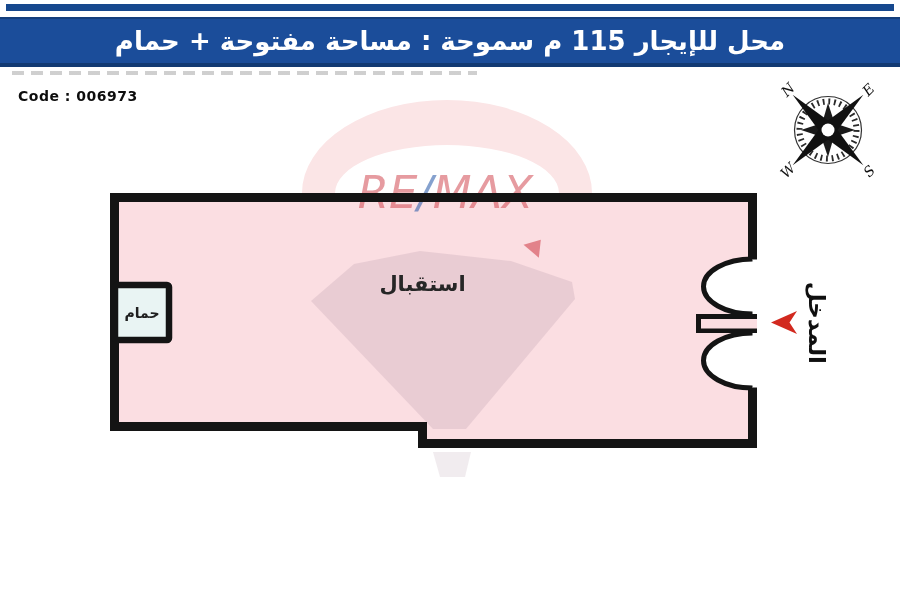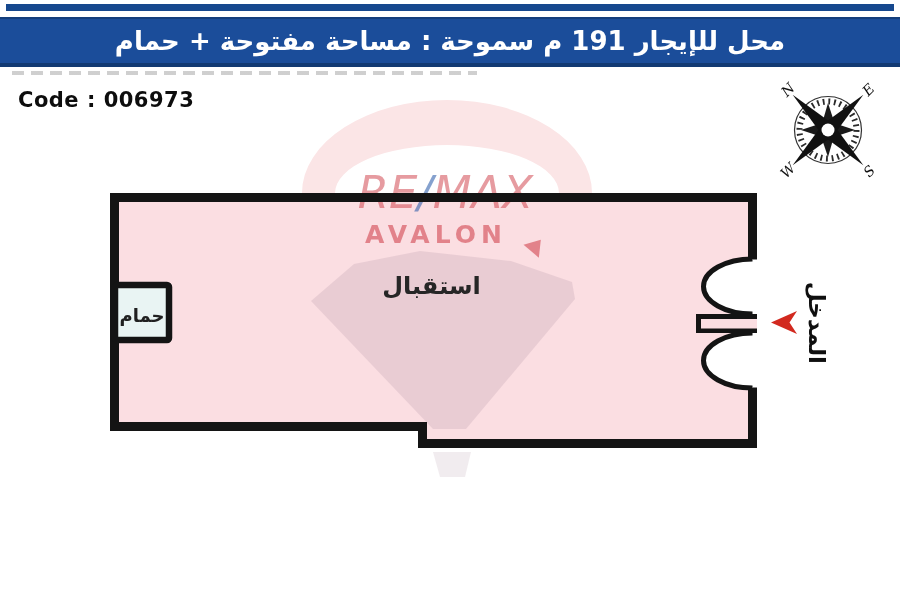--- a/index.html
+++ b/index.html
@@ -17,21 +17,21 @@
   }
   .banner-title{
     color:#ffffff;font-size:26px;font-weight:bold;direction:rtl;
     letter-spacing:0.5px;white-space:nowrap;
   }
   .dashed-divider{
     position:absolute;left:12px;top:71px;width:465px;height:4px;opacity:0.35;
     background:repeating-linear-gradient(90deg,#777 0 12px,transparent 12px 19px);
   }
   .code-label{
-    position:absolute;left:18px;top:88px;font-size:21px;font-weight:bold;color:#0d0d0d;
+    position:absolute;left:18px;top:88px;font-size:14px;font-weight:bold;color:#0d0d0d;
     letter-spacing:0.5px;
   }
   
   .layer{position:absolute;left:0;top:0;width:900px;height:599px;}
   .z0{z-index:1}.z1{z-index:2}.z2{z-index:3}.z3{z-index:4}
   
   .wm-remax{
     position:absolute;left:338px;top:166px;width:215px;text-align:center;
     font-size:45px;font-weight:normal;font-style:italic;white-space:nowrap;
   }
@@ -43,43 +43,43 @@
     white-space:nowrap;
   }
   .wm-chevron{
     position:absolute;left:526px;top:238px;width:0;height:0;
     border-left:10px solid transparent;border-right:10px solid transparent;
     border-bottom:15px solid rgba(206,55,66,0.55);
     transform:rotate(40deg);
   }
   
   .room-label{
-    position:absolute;left:369px;top:272px;width:125px;text-align:center;
-    font-size:24px;font-weight:bold;color:#262626;direction:rtl;
+    position:absolute;left:360px;top:272px;width:125px;text-align:center;
+    font-size:21px;font-weight:bold;color:#262626;direction:rtl;
   }
   .room-dims{
     position:absolute;left:374px;top:302px;width:158px;text-align:center;
     font-size:19px;font-weight:bold;color:#141414;
   }
   .bath-label{
     position:absolute;left:115px;top:305px;width:54px;text-align:center;
-    font-size:18px;font-weight:bold;color:#202020;direction:rtl;
+    font-size:14px;font-weight:bold;color:#202020;direction:rtl;
   }
   .entrance-label{
     position:absolute;left:780px;top:314px;width:74px;text-align:center;
     font-size:23px;font-weight:bold;color:#0f0f0f;direction:rtl;
     transform:rotate(90deg);transform-origin:center;white-space:nowrap;
   }
 </style>
 </head>
 <body>
 
 <div class="top-strip"></div>
 <div class="banner">
-  <span class="banner-title">محل للإيجار 191 م سموحة : مساحة مفتوحة + حمام</span>
+  <span class="banner-title">محل للإيجار 115 م سموحة : مساحة مفتوحة + حمام</span>
 </div>
 <div class="dashed-divider"></div>
 <div class="code-label">Code : 006973</div>
 
 <svg class="compass" style="position:absolute;left:763px;top:65px;z-index:4;" width="130" height="130" viewBox="0 0 130 130">
   <g transform="rotate(-45 65 65)">
     <circle cx="65" cy="65" r="33.5" fill="none" stroke="#333" stroke-width="1.2"></circle>
     <circle cx="65" cy="65" r="28.5" fill="none" stroke="#2a2a2a" stroke-width="6" stroke-dasharray="1.8 3.8"></circle>
 
     <polygon points="65,65 74,64.2 84.1,84.1 64.2,74" fill="#1a1a1a"></polygon>
@@ -103,21 +103,20 @@
   <polygon points="114,197 753,197 753,444 422,444 422,426 114,426" fill="#fbdee2"></polygon>
 </svg>
 
 <div class="layer z1">
   <svg style="position:absolute;left:0;top:0;" width="900" height="599" viewBox="0 0 900 599">
     <path d="M302,193 A145 93 0 0 1 592,193 L559,193 A112 48 0 0 0 335,193 Z" fill="#fbe5e6"></path>
     <polygon points="311,301 354,264 420,251 511,261 572,282 575,299 466,429 433,429" fill="rgba(145,110,135,0.16)"></polygon>
     <polygon points="433,452 471,452 465,477 440,477" fill="rgba(145,110,135,0.13)"></polygon>
   </svg>
   <div class="wm-remax"><span class="red">RE</span><span class="blue">/</span><span class="red">MAX</span></div>
-  <div class="wm-avalon">AVALON</div>
   <div class="wm-chevron"></div>
 </div>
 
 <svg class="layer z2" viewBox="0 0 900 599">
 
   <path d="M114.5,197.5 H752.5 V443.5 H422.5 V426.5 H114.5 Z" fill="none" stroke="#141414" stroke-width="9" stroke-linejoin="miter"></path>
 
   <rect x="745.5" y="259.5" width="14" height="54.5" fill="#ffffff"></rect>
   <rect x="745.5" y="333" width="14" height="54.5" fill="#ffffff"></rect>
 

